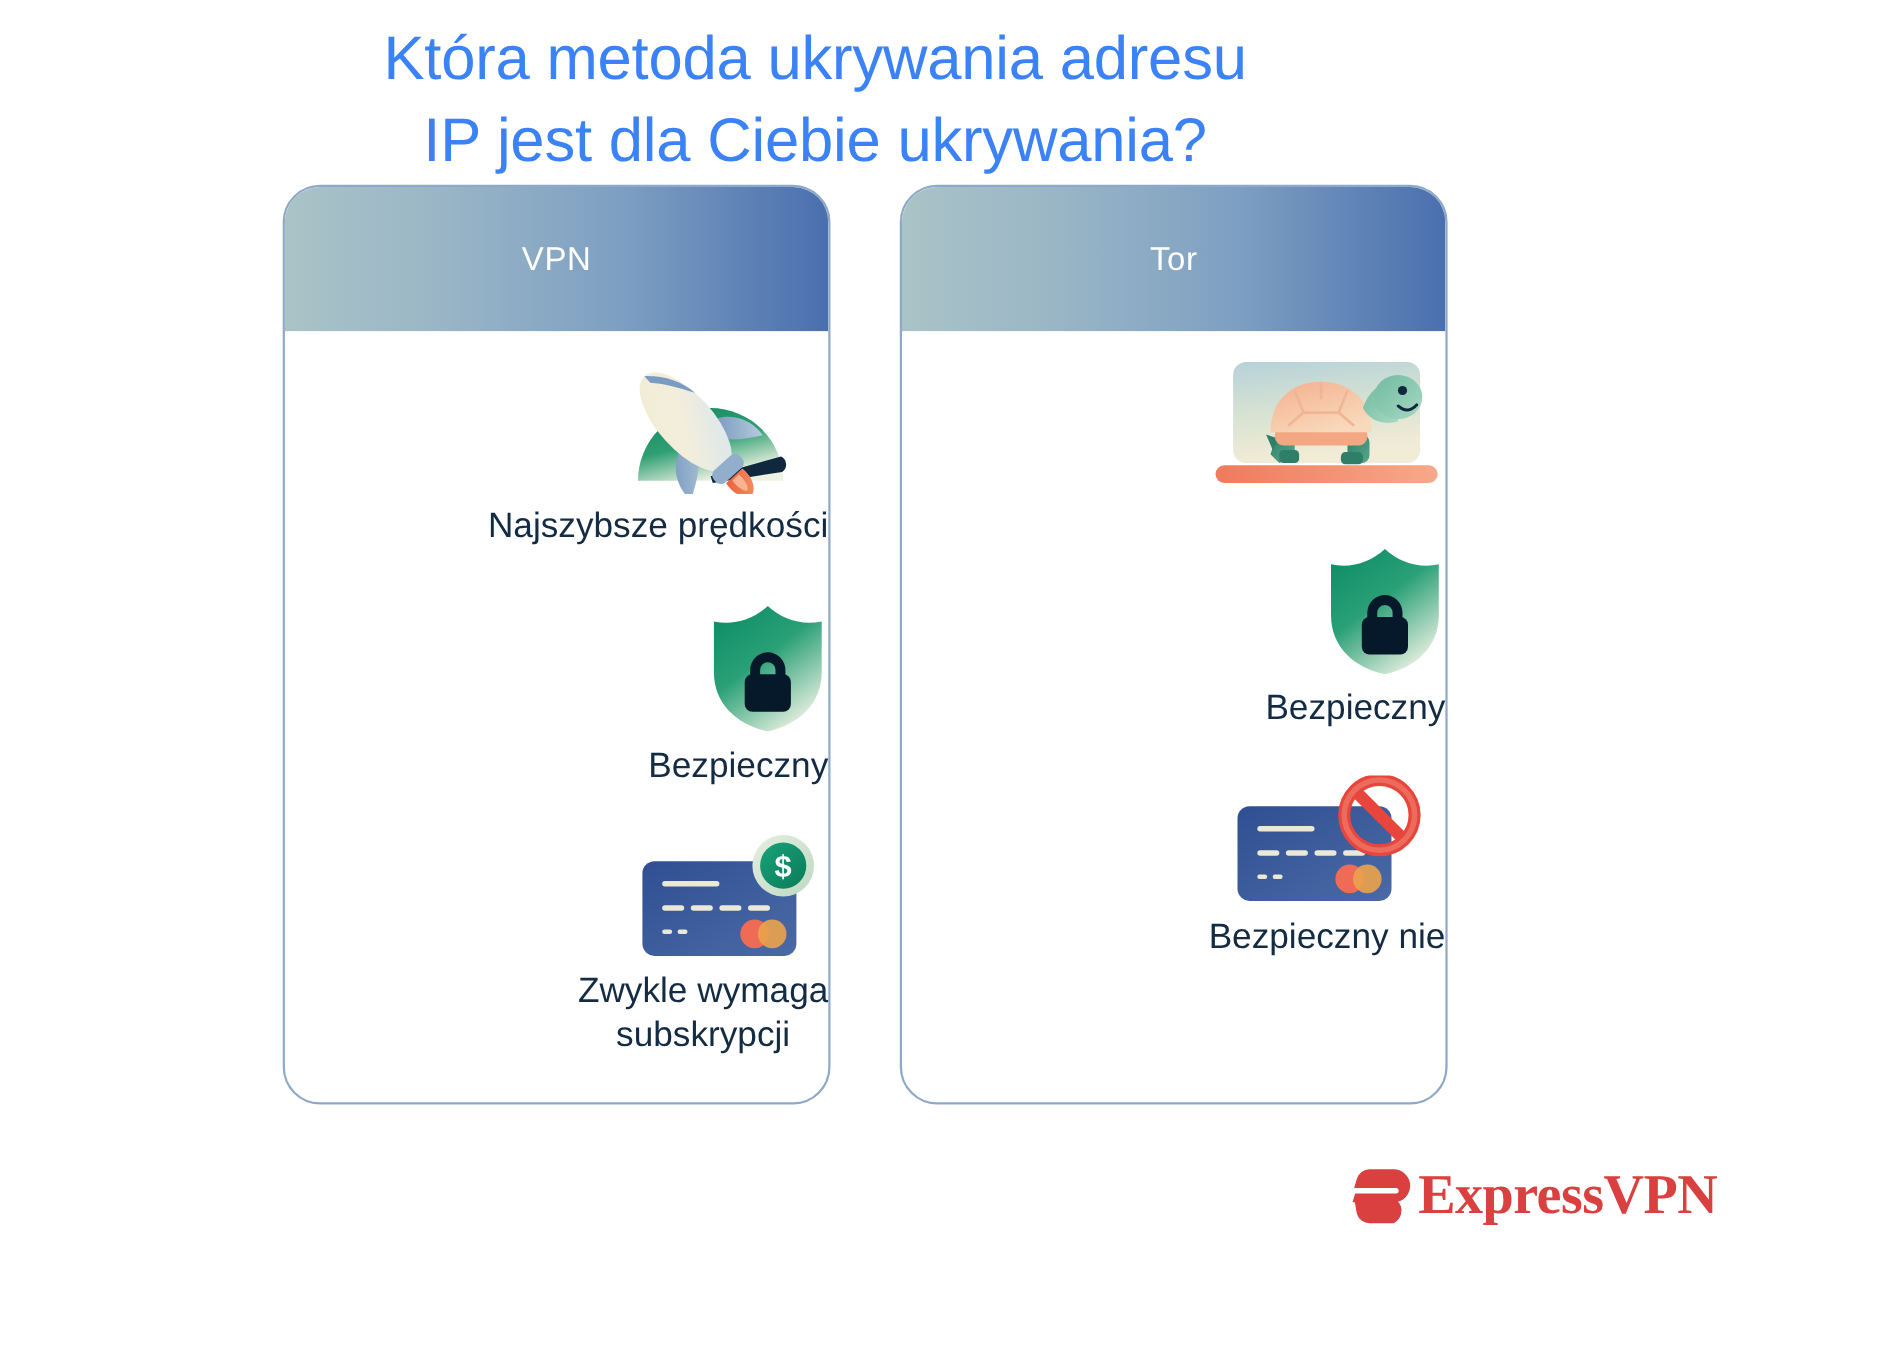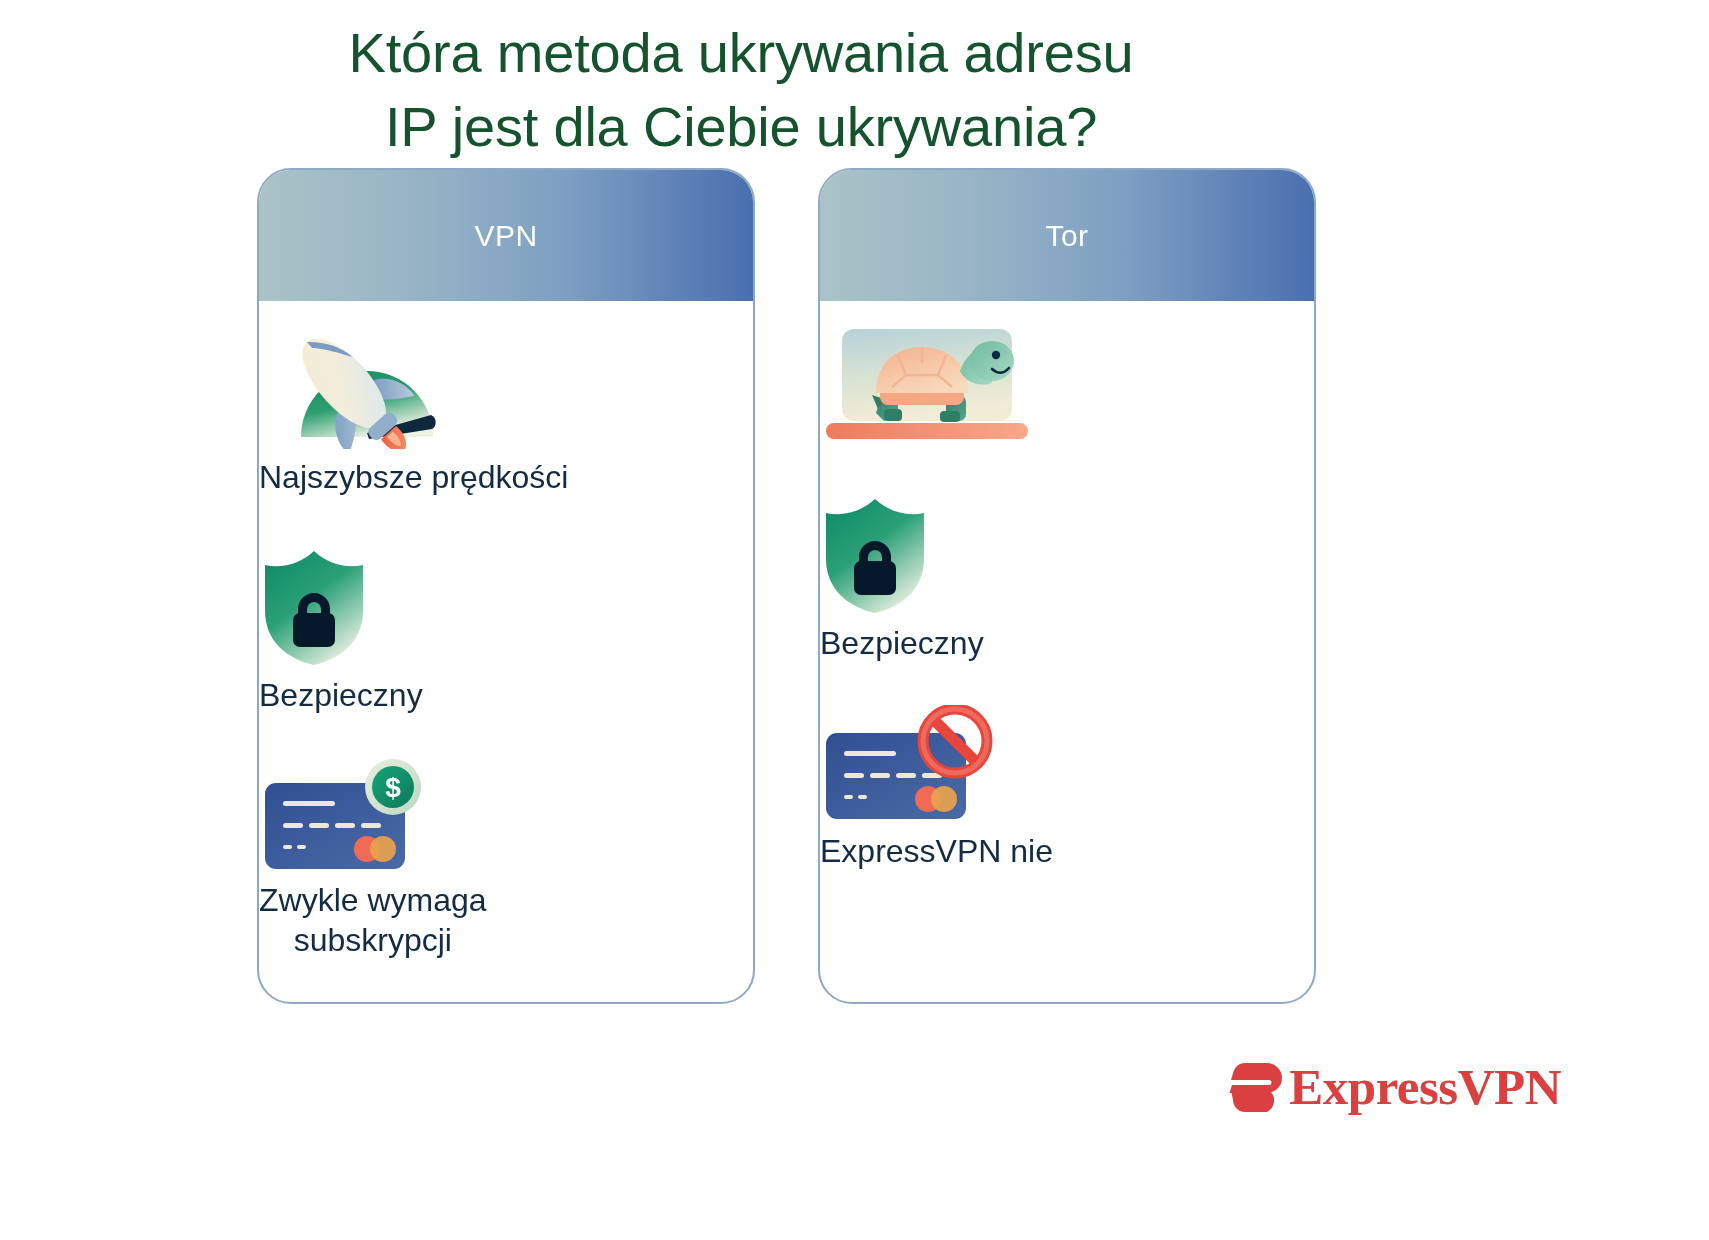--- a/index.html
+++ b/index.html
@@ -13,21 +13,21 @@
   }
   .page{position:relative;width:1709px;height:1240px;}
 
   
   .title{
     position:absolute;left:0;top:16px;width:1482px;
     text-align:center;
     font-size:56px;
     line-height:1.33;
     font-weight:400;
-    color:#14532d;
+    color:#3b82f6;
     letter-spacing:-0.2px;
   }
   .title .line{display:block;}
 
   
   .cards{
     position:absolute;left:0;top:168px;width:1709px;height:840px;
   }
   .card{
     position:absolute;top:0;width:498px;height:836px;
@@ -52,21 +52,21 @@
   .card-body{
     height:703px;
     display:flex;flex-direction:column;
     align-items:center;
     padding-top:18px;
     box-sizing:border-box;
   }
 
   .feature{
     width:100%;
-    display:flex;flex-direction:column;align-items:flex-start;
+    display:flex;flex-direction:column;align-items:flex-end;
   }
   .feature-label{
     font-size:32px;line-height:1.25;text-align:center;color:#132b43;
     font-weight:400;
     margin-top:8px;
   }
   .feature-label .l2{display:block;}
 
   .art{position:relative;}
 
@@ -337,21 +337,21 @@
               </g>
               <circle cx="108" cy="94" r="13" fill="#ef6b56"></circle>
               <circle cx="124" cy="94" r="13" fill="#e8a24c" opacity="0.92"></circle>
 
               <circle cx="135" cy="36" r="32" fill="none" stroke="#e8453c" stroke-width="11"></circle>
               <line x1="113" y1="14" x2="157" y2="58" stroke="#e8453c" stroke-width="11" stroke-linecap="round"></line>
               <circle cx="135" cy="36" r="32" fill="none" stroke="#f08a78" stroke-width="5" opacity="0.55"></circle>
             </svg>
           </div>
           <div class="feature-label">
-            <span>ExpressVPN nie</span>
+            <span>Bezpieczny nie</span>
           </div>
         </div>
 
       </div>
     </div>
 
   </div>
 
   <div class="logo">
     <span class="logo-mark">

